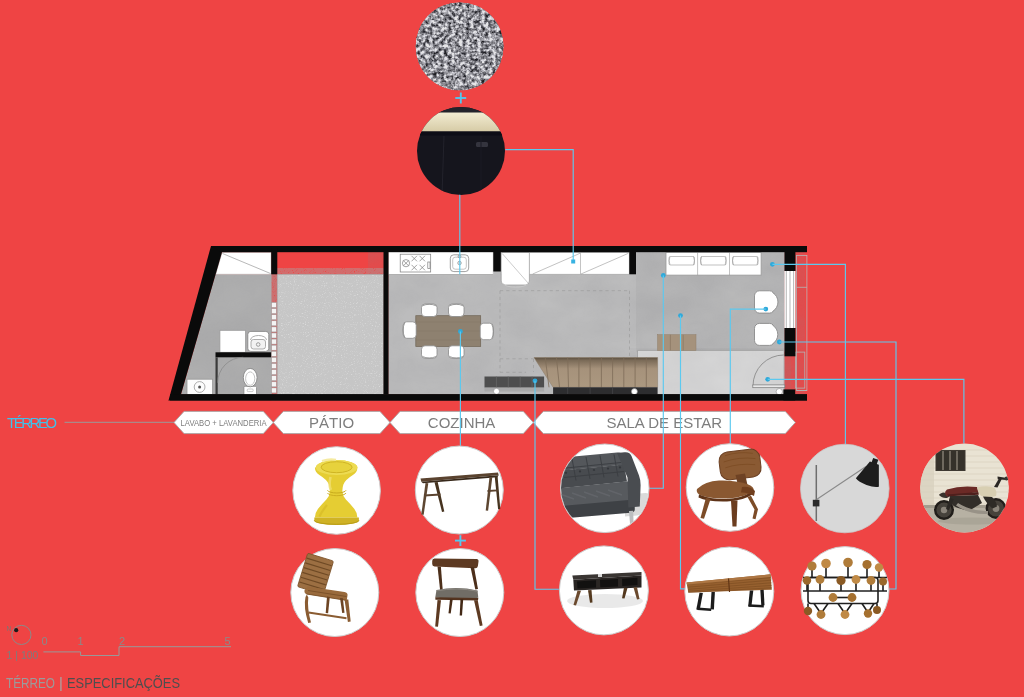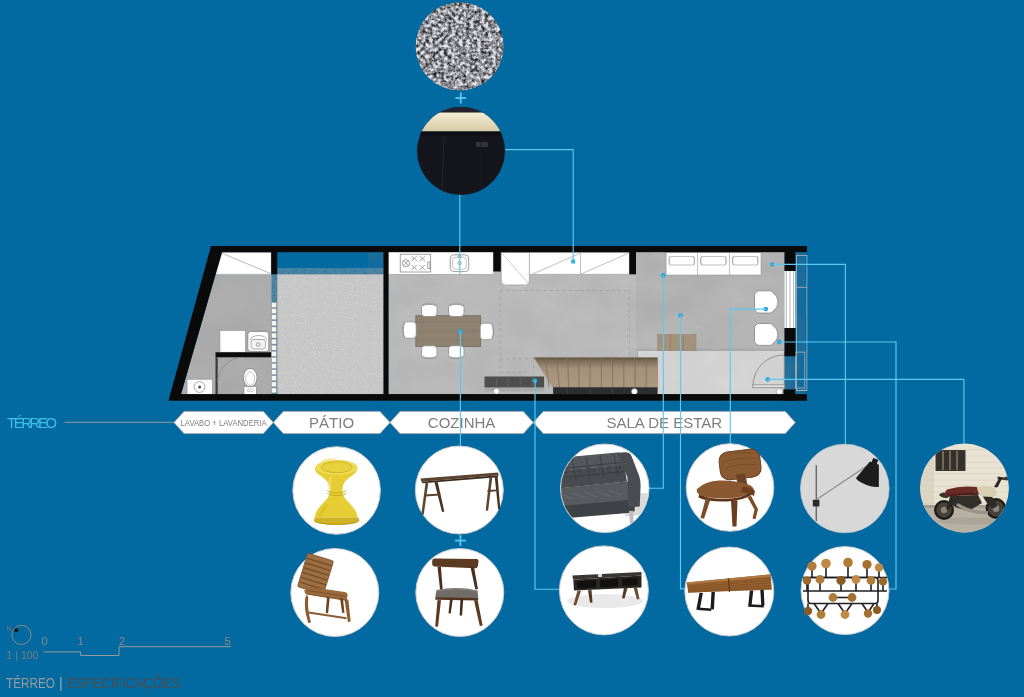--- a/index.html
+++ b/index.html
@@ -1,16 +1,16 @@
 <!DOCTYPE html>
 <html><head>
 <meta charset="utf-8">
 <style>
 html,body{margin:0;padding:0;background:#fff;}
-.page{position:relative;width:1024px;height:697px;background:#0369a1;overflow:hidden;font-family:"Liberation Sans",sans-serif;}
+.page{position:relative;width:1024px;height:697px;background:#ef4444;overflow:hidden;font-family:"Liberation Sans",sans-serif;}
 svg{position:absolute;left:0;top:0;}
 </style>
 </head>
 <body>
 <div class="page">
 <svg width="1024" height="697" viewBox="0 0 1024 697">
 <defs>
 <filter id="granite" x="-5%" y="-5%" width="110%" height="110%" color-interpolation-filters="sRGB">
 <feTurbulence type="fractalNoise" baseFrequency="0.27 0.29" numOctaves="5" seed="13" result="n"></feTurbulence>
 <feColorMatrix in="n" type="matrix" values="2.1 0 0 0 -0.46  2.1 0 0 0 -0.46  2.1 0 0 0 -0.43  0 0 0 0 1"></feColorMatrix>

